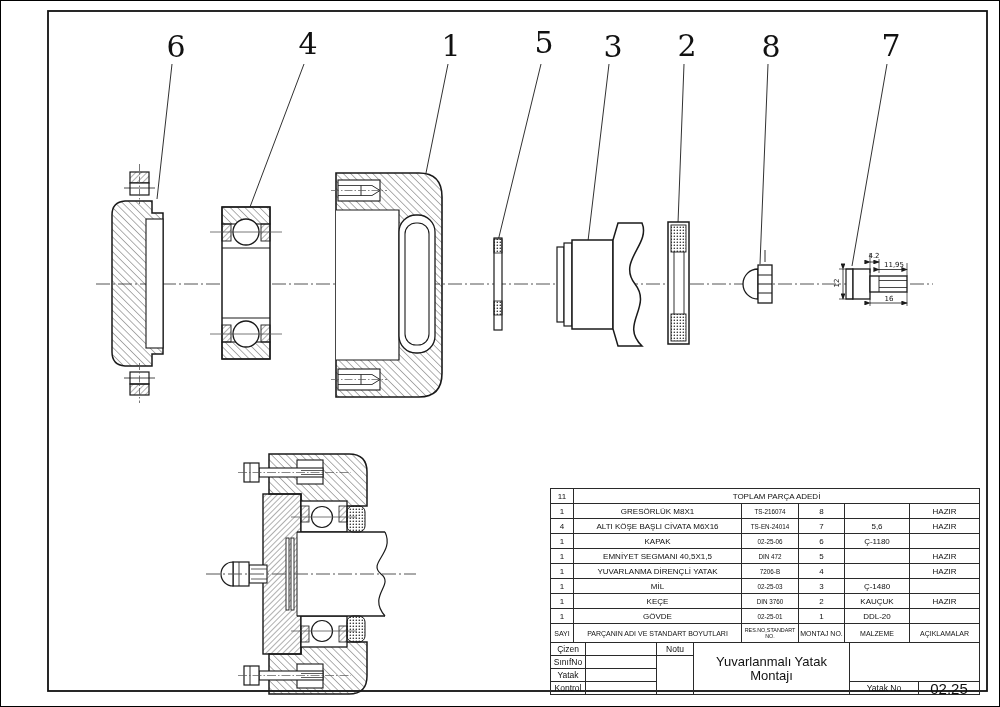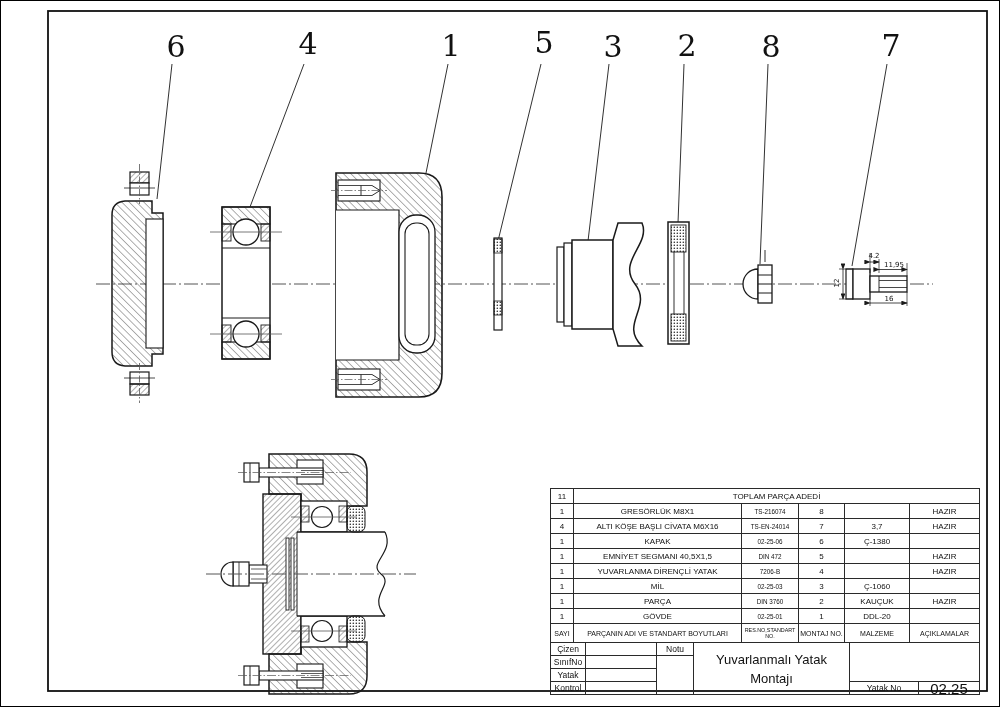--- a/index.html
+++ b/index.html
@@ -17,21 +17,21 @@
   table.bom tr.hdr td.std-h{font-size:5.4px;white-space:normal;line-height:6px;}
   col.c-qty{width:23px;} col.c-name{width:168px;} col.c-std{width:57px;}
   col.c-no{width:46px;} col.c-mat{width:65px;} col.c-note{width:70px;}
 
   
   .tb{display:grid;grid-template-columns:35px 71px 37px 156px 69px 61px;
       grid-template-rows:13px 13px 13px 13px;border-left:1px solid #2a2a2a;}
   .tb>div{border-right:1px solid #2a2a2a;border-bottom:1px solid #2a2a2a;
           display:flex;align-items:center;justify-content:center;
           font-size:8.5px;color:#111;overflow:hidden;}
-  .tb .title-cell{grid-area:1/4/5/5;font-size:13px;line-height:19px;text-align:center;}
+  .tb .title-cell{grid-area:1/4/5/5;font-size:13px;line-height:14px;text-align:center;}
   .tb .blank-right{grid-area:1/5/4/7;}
   .tb .notu-empty{grid-area:2/3/5/4;}
   .tb .resim-val{font-size:15px;}
 </style>
 </head>
 <body>
 
 <div id="page">
 
 <svg id="drawing" width="998" height="705" viewBox="0 0 998 705">
@@ -270,29 +270,29 @@
       <td class="std">TS-216074</td>
       <td>8</td>
       <td></td>
       <td>HAZIR</td>
     </tr>
     <tr>
       <td>4</td>
       <td>ALTI KÖŞE BAŞLI CİVATA M6X16</td>
       <td class="std">TS-EN-24014</td>
       <td>7</td>
-      <td>3,7</td>
+      <td>5,6</td>
       <td>HAZIR</td>
     </tr>
     <tr>
       <td>1</td>
       <td>KAPAK</td>
       <td class="std">02-25-06</td>
       <td>6</td>
-      <td>Ç-1380</td>
+      <td>Ç-1180</td>
       <td></td>
     </tr>
     <tr>
       <td>1</td>
       <td>EMNİYET SEGMANI 40,5X1,5</td>
       <td class="std">DIN 472</td>
       <td>5</td>
       <td></td>
       <td>HAZIR</td>
     </tr>
@@ -302,26 +302,26 @@
       <td class="std">7206-B</td>
       <td>4</td>
       <td></td>
       <td>HAZIR</td>
     </tr>
     <tr>
       <td>1</td>
       <td>MİL</td>
       <td class="std">02-25-03</td>
       <td>3</td>
-      <td>Ç-1060</td>
-      <td></td>
-    </tr>
-    <tr>
-      <td>1</td>
-      <td>PARÇA</td>
+      <td>Ç-1480</td>
+      <td></td>
+    </tr>
+    <tr>
+      <td>1</td>
+      <td>KEÇE</td>
       <td class="std">DIN 3760</td>
       <td>2</td>
       <td>KAUÇUK</td>
       <td>HAZIR</td>
     </tr>
     <tr>
       <td>1</td>
       <td>GÖVDE</td>
       <td class="std">02-25-01</td>
       <td>1</td>

